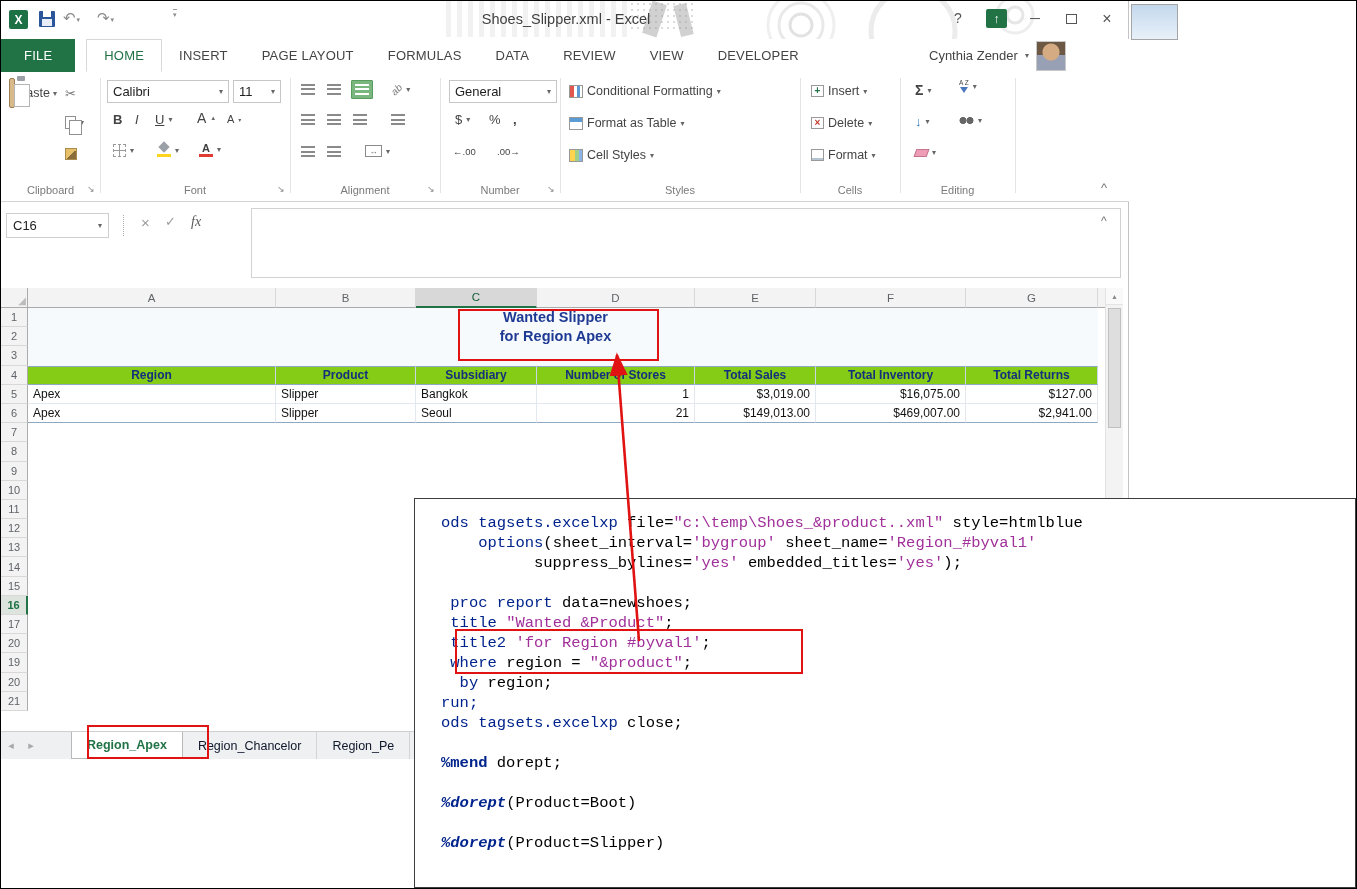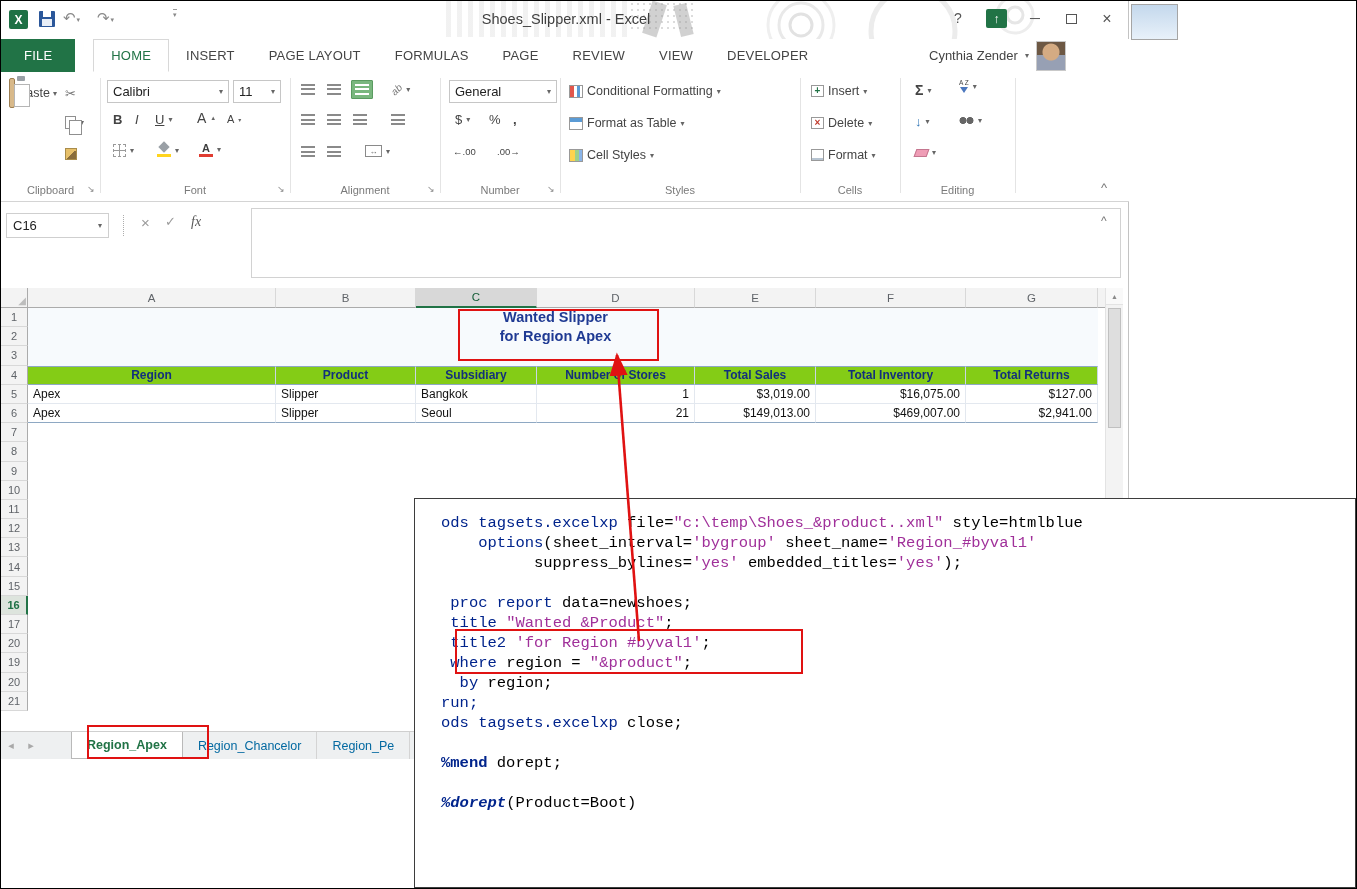--- a/index.html
+++ b/index.html
@@ -21,21 +21,21 @@
   .qat{position:absolute;top:8px;font-size:15px;color:#8a8a8a;display:flex;align-items:flex-end;gap:1px}
   .qat .dd{font-size:7px;color:#888;margin-bottom:3px}
   #win-title{position:absolute;top:10px;left:400px;width:330px;text-align:center;font-size:14.5px;color:#3f3f3f;white-space:nowrap}
   .winctl{position:absolute;top:9px;font-size:14px;color:#555;width:28px;text-align:center}
   .maxbox{display:inline-block;width:11px;height:10px;border:1px solid #555}
   #ribbon-display-btn{position:absolute;left:985px;top:8px;width:21px;height:19px;background:#217346;color:#fff;display:flex;align-items:center;justify-content:center;font-size:12px;border-radius:2px}
 
   
   #rtabs{position:absolute;left:0;top:38px;width:1128px;height:33px;display:flex;background:#fff}
   .rtab{padding:0 17px;display:flex;align-items:center;font-size:13px;color:#444;letter-spacing:.2px;cursor:default}
-  .rtab.file{background:#217346;color:#fff;padding:0 23px;margin-right:18px}
+  .rtab.file{background:#217346;color:#fff;padding:0 23px;margin-right:11px}
   .rtab.active{color:#217346;background:#fff;border:1px solid #d8d8d8;border-bottom-color:#fff;position:relative;z-index:2}
   #user-area{position:absolute;left:928px;top:38px;height:33px;display:flex;align-items:center;gap:7px}
   #user-name{font-size:13px;color:#444}
   #avatar{width:30px;height:30px;border:1px solid #c9c9c9;background:radial-gradient(circle at 50% 36%,#d4ab83 8px,transparent 9px),linear-gradient(#6d5844 0 45%,#97a0b4 45%)}
 
   
   #ribbon{position:absolute;left:0;top:71px;width:1128px;height:130px;background:#fff;border-bottom:1px solid #d4d4d4}
   .gsep{position:absolute;top:6px;bottom:8px;width:1px;background:#e4e4e4}
   .grp-label{position:absolute;bottom:5px;font-size:11px;color:#7a7a7a;text-align:center}
   .dlg{position:absolute;bottom:7px;font-size:9px;color:#8a8a8a;line-height:9px}
@@ -115,21 +115,21 @@
 
   
   #vscroll{position:absolute;left:1104px;top:287px;width:18px;height:423px;background:#f3f3f3;border-left:1px solid #e3e3e3}
   #vscroll .vup{height:17px;display:flex;align-items:center;justify-content:center;font-size:7px;color:#8a8a8a;background:#f9f9f9;border-bottom:1px solid #e3e3e3}
   #vthumb{position:absolute;left:2px;top:20px;width:13px;height:120px;background:#dedede;border:1px solid #c0c0c0}
 
   
   #tabstrip{position:absolute;left:0;top:730px;width:1128px;height:28px;background:#eef0f1;border-top:1px solid #cfcfcf;display:flex;align-items:stretch}
   .navarr{width:20px;display:flex;align-items:center;justify-content:center;color:#a9a9a9;font-size:11px}
   #tabs-list{display:flex;margin-left:30px}
-  .sheet-tab{padding:0 15px;display:flex;align-items:center;font-size:12.5px;color:#0369a1;border-right:1px solid #d4d4d4;white-space:nowrap}
+  .sheet-tab{padding:0 15px;display:flex;align-items:center;font-size:12.5px;color:#0f172a;border-right:1px solid #d4d4d4;white-space:nowrap}
   .sheet-tab.active{background:#fff;color:#217346;font-weight:bold;border:1px solid #b9b9b9;border-top:none}
 
   
   #outer-scroll{position:absolute;left:1130px;top:3px;width:47px;height:36px;border:1px solid #a5a5a5;background:linear-gradient(#c4d8ec,#e8f1fa)}
 
   
   #codepanel{position:absolute;left:413px;top:497px;right:0;bottom:0;background:#fff;border:1px solid #3d3d3d;padding:14px 8px 0 26px;z-index:20}
   .code-line{font-family:"Liberation Mono",monospace;font-size:15.5px;line-height:20px;white-space:pre;color:#000}
   .c-p{color:#000}
   .c-k{color:#01248c}
@@ -184,21 +184,21 @@
       <span class="winctl" style="left:1056px;top:10px"><span class="maxbox"></span></span>
       <span class="winctl" style="left:1092px;font-size:16px">×</span>
     </div>
 
     <div id="rtabs">
         <div class="rtab file">FILE</div>
         <div class="rtab active">HOME</div>
         <div class="rtab">INSERT</div>
         <div class="rtab">PAGE LAYOUT</div>
         <div class="rtab">FORMULAS</div>
-        <div class="rtab">PAGE</div>
+        <div class="rtab">DATA</div>
         <div class="rtab">REVIEW</div>
         <div class="rtab">VIEW</div>
         <div class="rtab">DEVELOPER</div>
       </div>
     <div id="user-area">
       <span id="user-name">Cynthia Zender</span>
       <span class="dd">▾</span>
       <div id="avatar"></div>
     </div>
 
@@ -511,20 +511,21 @@
         <div class="code-line"><span class="c-p"> </span><span class="c-k">title2 </span><span class="c-s">'for Region #byval1'</span><span class="c-p">;</span></div>
         <div class="code-line"><span class="c-p"> </span><span class="c-k">where </span><span class="c-p">region = </span><span class="c-s">"&amp;product"</span><span class="c-p">;</span></div>
         <div class="code-line"><span class="c-p">  </span><span class="c-k">by </span><span class="c-p">region;</span></div>
         <div class="code-line"><span class="c-k">run;</span></div>
         <div class="code-line"><span class="c-k">ods tagsets.excelxp </span><span class="c-p">close;</span></div>
         <div class="code-line">&nbsp;</div>
         <div class="code-line"><span class="c-m">%mend</span><span class="c-p"> dorept;</span></div>
         <div class="code-line">&nbsp;</div>
         <div class="code-line"><span class="c-c">%dorept</span><span class="c-p">(Product=Boot)</span></div>
         <div class="code-line">&nbsp;</div>
+        <div class="code-line"><span class="c-c">%dorept</span><span class="c-p">(Product=Slipper)</span></div>
       </div>
   </div>
 
   <div class="redbox" style="left:457px;top:308px;width:201px;height:52px"></div>
   <div class="redbox" style="left:454px;top:628px;width:348px;height:45px"></div>
   <div class="redbox" style="left:86px;top:724px;width:122px;height:34px"></div>
 
   <svg id="arrow-svg" width="1357" height="889">
     <defs>
       <marker id="ah" markerWidth="10" markerHeight="9" refX="8" refY="3.5" orient="auto">

